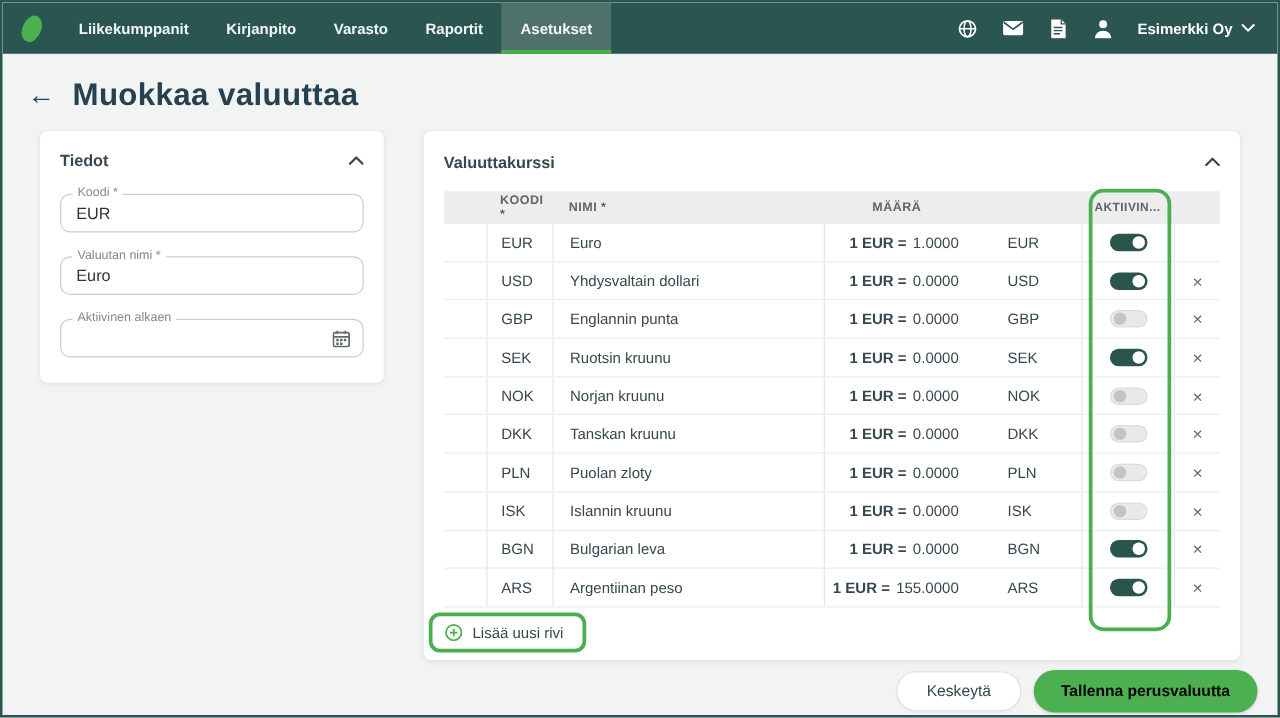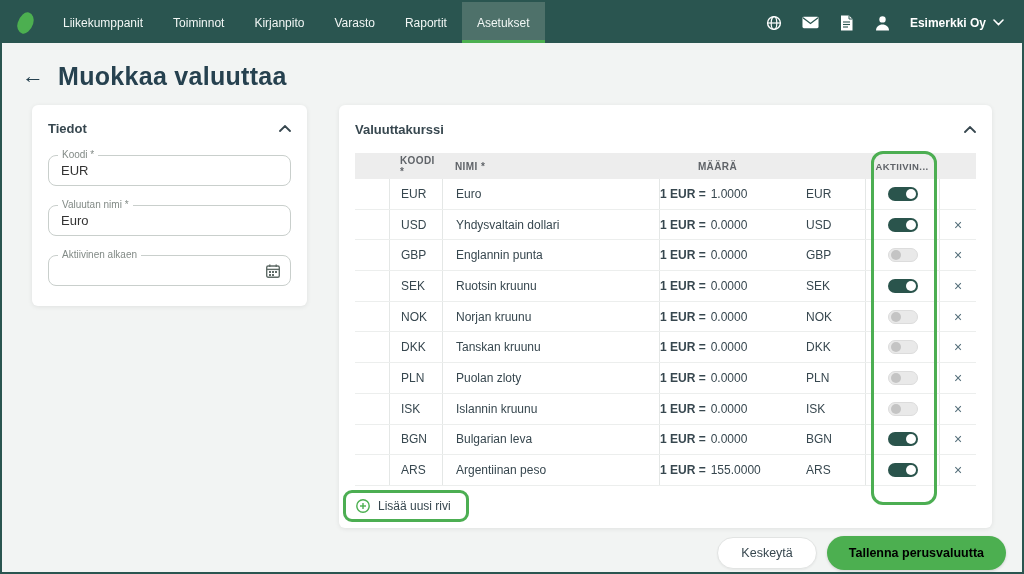--- a/index.html
+++ b/index.html
@@ -9,21 +9,21 @@
   }
   *{box-sizing:border-box;margin:0;padding:0;font-family:"Liberation Sans",sans-serif;}
   html,body{width:1024px;height:574px;}
   body{border:2px solid var(--navbar);background:var(--pagebg);overflow:hidden;position:relative;}
 
   
   .nav{height:41px;background:var(--navbar);display:flex;align-items:stretch;color:#fff;}
   .logo-wrap{width:46px;display:flex;align-items:center;justify-content:center;}
   .leaf{width:15px;height:22px;background:var(--accent);border-radius:50% 50% 50% 50%/60% 42% 58% 40%;transform:rotate(18deg);}
   .nav-items{display:flex;align-items:stretch;}
-  .nav-item{display:flex;align-items:center;padding:0 15px;font-size:12px;font-weight:400;color:#f2f7f5;cursor:pointer;}
+  .nav-item{display:flex;align-items:center;padding:0 15px;font-size:12px;font-weight:700;color:#f2f7f5;cursor:pointer;}
   .nav-item.active{background:var(--navbar-active);border-bottom:3px solid var(--accent);padding-top:3px;}
   .nav-right{margin-left:auto;display:flex;align-items:center;gap:19px;padding-right:18px;}
   .nav-icon{width:17px;height:17px;display:flex;align-items:center;justify-content:center;cursor:pointer;}
   .nav-icon svg{display:block;}
   .company{display:flex;align-items:center;gap:7px;font-size:12px;font-weight:700;cursor:pointer;justify-content:space-between;}
 
   
   .page-head{display:flex;align-items:center;gap:14px;margin:15px 0 11px 20px;height:36px;}
   .back{font-size:22px;color:var(--heading);cursor:pointer;line-height:1;}
   .page-title{font-size:25px;font-weight:600;color:var(--heading);letter-spacing:.3px;}
@@ -44,21 +44,21 @@
 
   
   .kurssi{flex:1;position:relative;padding:0 16px 6px;margin-left:32px;}
   .kurssi .card-title-row{height:48px;}
   .thead{display:flex;background:var(--headerbg);height:26px;align-items:center;font-size:10px;font-weight:700;color:#5f6368;letter-spacing:.4px;}
   .trow{display:flex;height:30.7px;align-items:center;border-bottom:1px solid #eceeed;font-size:12px;color:var(--ink);}
   .c{height:100%;display:flex;align-items:center;}
   .handle{width:34px;}
   .koodi{width:53px;border-left:1px solid var(--line);padding-left:11px;}
   .nimi{width:217px;border-left:1px solid var(--line);padding-left:13px;}
-  .rate{width:117px;border-left:1px solid var(--line);padding-right:9px;gap:5px;}
+  .rate{width:117px;border-left:1px solid var(--line);justify-content:flex-end;padding-right:9px;gap:5px;}
   .rate b{font-weight:700;}
   .unit{width:89px;padding-left:30px;}
   .tcol{width:74px;border-left:1px solid var(--line);justify-content:center;}
   .ccol{width:37px;border-left:1px solid var(--line);justify-content:center;}
   .thead .koodi,.thead .nimi,.thead .rate,.thead .tcol,.thead .ccol{border-left:none;}
   .thead .rate{justify-content:center;padding:0;}
   .thead .tcol{font-size:9.5px;}
   .xbtn{color:#546e7a;font-size:14px;cursor:pointer;line-height:1;}
   .toggle{width:30px;height:14px;border-radius:7px;position:relative;cursor:pointer;}
   .toggle.on{background:var(--toggle-on);}
@@ -79,21 +79,20 @@
 </style>
 </head>
 <body>
 
 <div class="nav">
   <div class="logo-wrap">
     <div class="leaf"></div>
   </div>
   <div class="nav-items">
       <div class="nav-item">Liikekumppanit</div>
-      <div class="nav-item">Toiminnot</div>
       <div class="nav-item">Kirjanpito</div>
       <div class="nav-item">Varasto</div>
       <div class="nav-item">Raportit</div>
       <div class="nav-item active">Asetukset</div>
     </div>
   <div class="nav-right">
     <span class="nav-icon">
       <svg width="16" height="16" viewBox="0 0 16 16">
           <circle cx="8" cy="8" r="6.4" fill="none" stroke="#fff" stroke-width="1.4"></circle>
           <ellipse cx="8" cy="8" rx="2.8" ry="6.4" fill="none" stroke="#fff" stroke-width="1.2"></ellipse>

